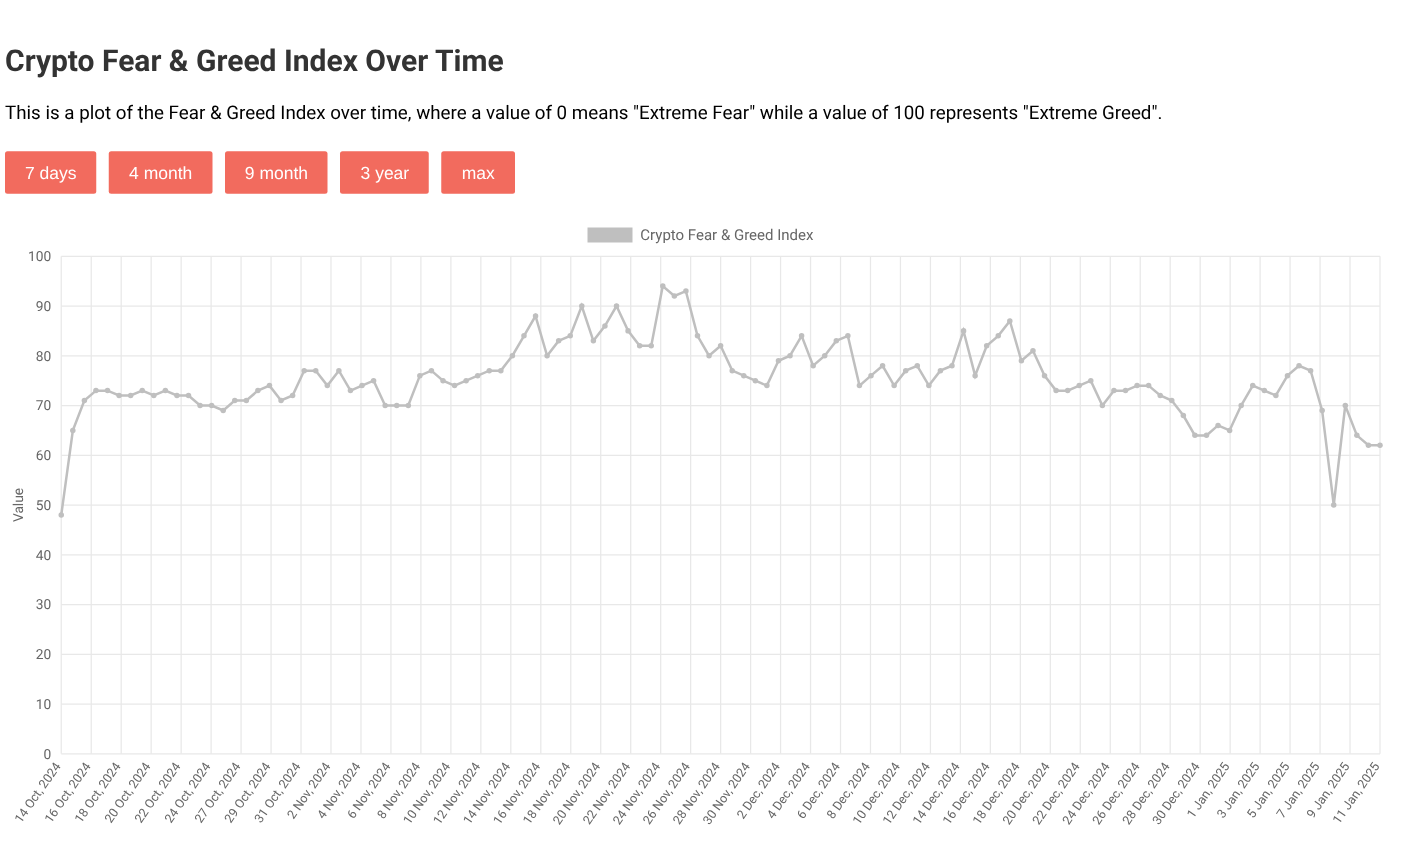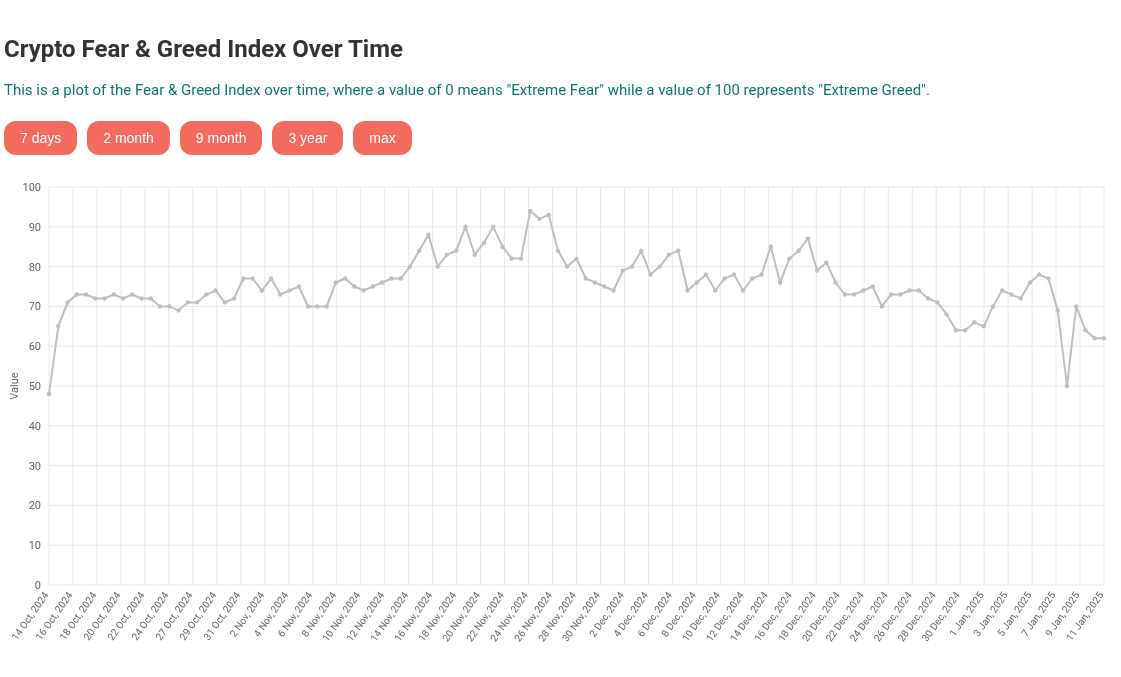--- a/index.html
+++ b/index.html
@@ -12,33 +12,33 @@
   .container { padding: 6px 4px 10px 4px; }
   .title {
     font-size: 24px;
     font-weight: 700;
     color: #333;
     margin-bottom: 18px;
     margin-top: 29px;
   }
   .subtitle {
     font-size: 15px;
-    color: #0f766e;
+    color: #000000;
     margin-bottom: 22px;
   }
   .button-row {
     display: flex;
     gap: 10px;
     margin-bottom: 26px;
   }
   .btn {
     background: #f26b5e;
     color: #fff;
     border: none;
-    border-radius: 12px;
+    border-radius: 2px;
     padding: 9px 16px;
     font-size: 14px;
     font-weight: 500;
     cursor: pointer;
   }
   .chart-wrap { position: relative; }
   .legend {
     display: flex;
     align-items: center;
     justify-content: center;
@@ -57,27 +57,31 @@
 </style>
 </head>
 <body>
 <div class="container">
 
 <h2 class="title">Crypto Fear &amp; Greed Index Over Time</h2>
 <p class="subtitle">This is a plot of the Fear &amp; Greed Index over time, where a value of 0 means "Extreme Fear" while a value of 100 represents "Extreme Greed".</p>
 
 <div class="button-row">
   <button class="btn">7 days</button>
-  <button class="btn">2 month</button>
+  <button class="btn">4 month</button>
   <button class="btn">9 month</button>
   <button class="btn">3 year</button>
   <button class="btn">max</button>
 </div>
 
 <div class="chart-wrap">
+  <div class="legend">
+    <span class="legend-swatch"></span>
+    <span>Crypto Fear &amp; Greed Index</span>
+  </div>
   <svg id="chart-svg" width="1110" height="500">
         <line x1="45" y1="404" x2="1100" y2="404" stroke="#e8e8e8" stroke-width="1"></line>
         <text x="37" y="408" text-anchor="end" font-size="11" fill="#666">0</text>
         <line x1="45" y1="364.2" x2="1100" y2="364.2" stroke="#e8e8e8" stroke-width="1"></line>
         <text x="37" y="368.2" text-anchor="end" font-size="11" fill="#666">10</text>
         <line x1="45" y1="324.40000000000003" x2="1100" y2="324.40000000000003" stroke="#e8e8e8" stroke-width="1"></line>
         <text x="37" y="328.40000000000003" text-anchor="end" font-size="11" fill="#666">20</text>
         <line x1="45" y1="284.59999999999997" x2="1100" y2="284.59999999999997" stroke="#e8e8e8" stroke-width="1"></line>
         <text x="37" y="288.59999999999997" text-anchor="end" font-size="11" fill="#666">30</text>
         <line x1="45" y1="244.79999999999998" x2="1100" y2="244.79999999999998" stroke="#e8e8e8" stroke-width="1"></line>

